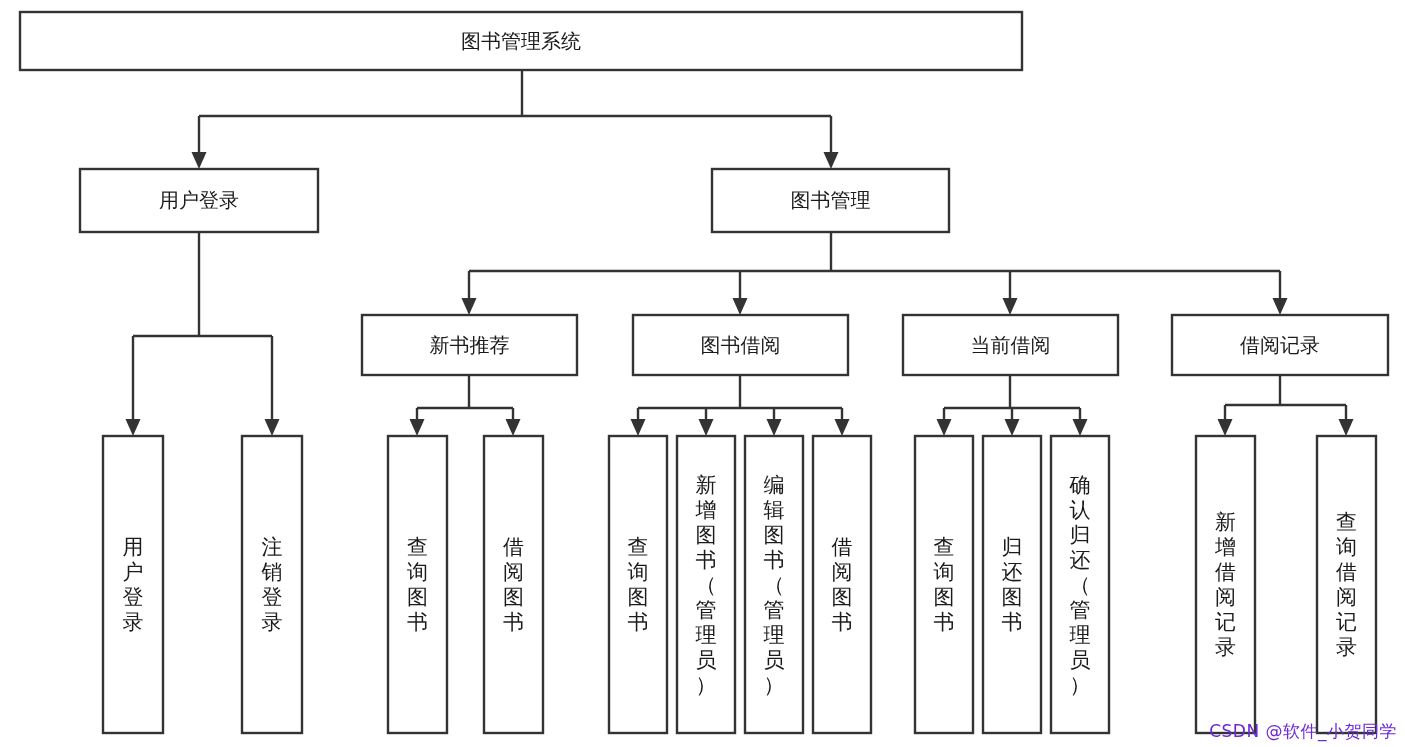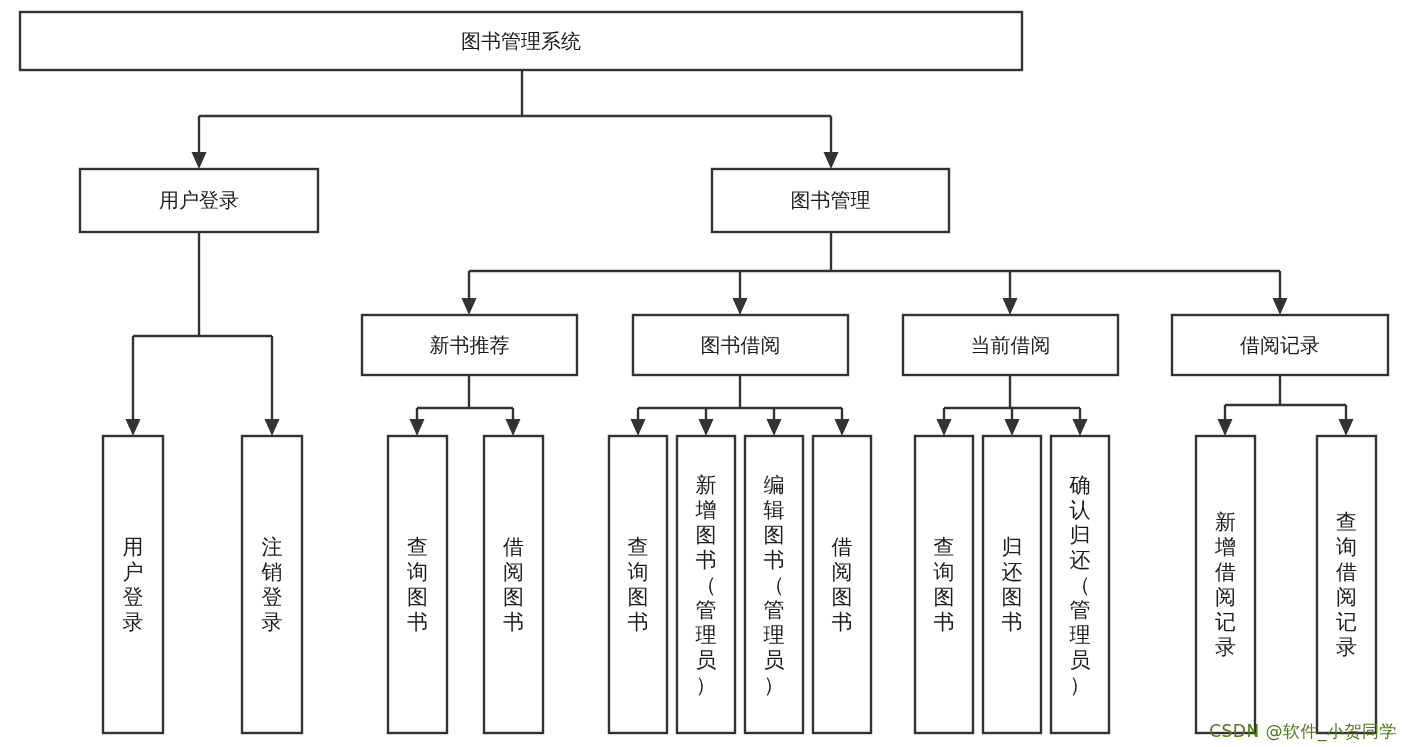--- a/index.html
+++ b/index.html
@@ -56,21 +56,21 @@
     font-size: 21px;
     fill: #1b1b1b;
     text-anchor: middle;
   }
   .watermark {
     position: absolute;
     right: 8px;
     bottom: 4px;
     font-family: "DejaVu Sans", "Liberation Sans", sans-serif;
     font-size: 17px;
-    color: #4d7c0f;
+    color: #6d28d9;
     letter-spacing: 0.5px;
     white-space: nowrap;
     user-select: none;
   }
 </style>
 </head>
 <body>
 
 <div id="diagram-root">
   <svg id="tree-svg" viewBox="0 0 1405 747">

